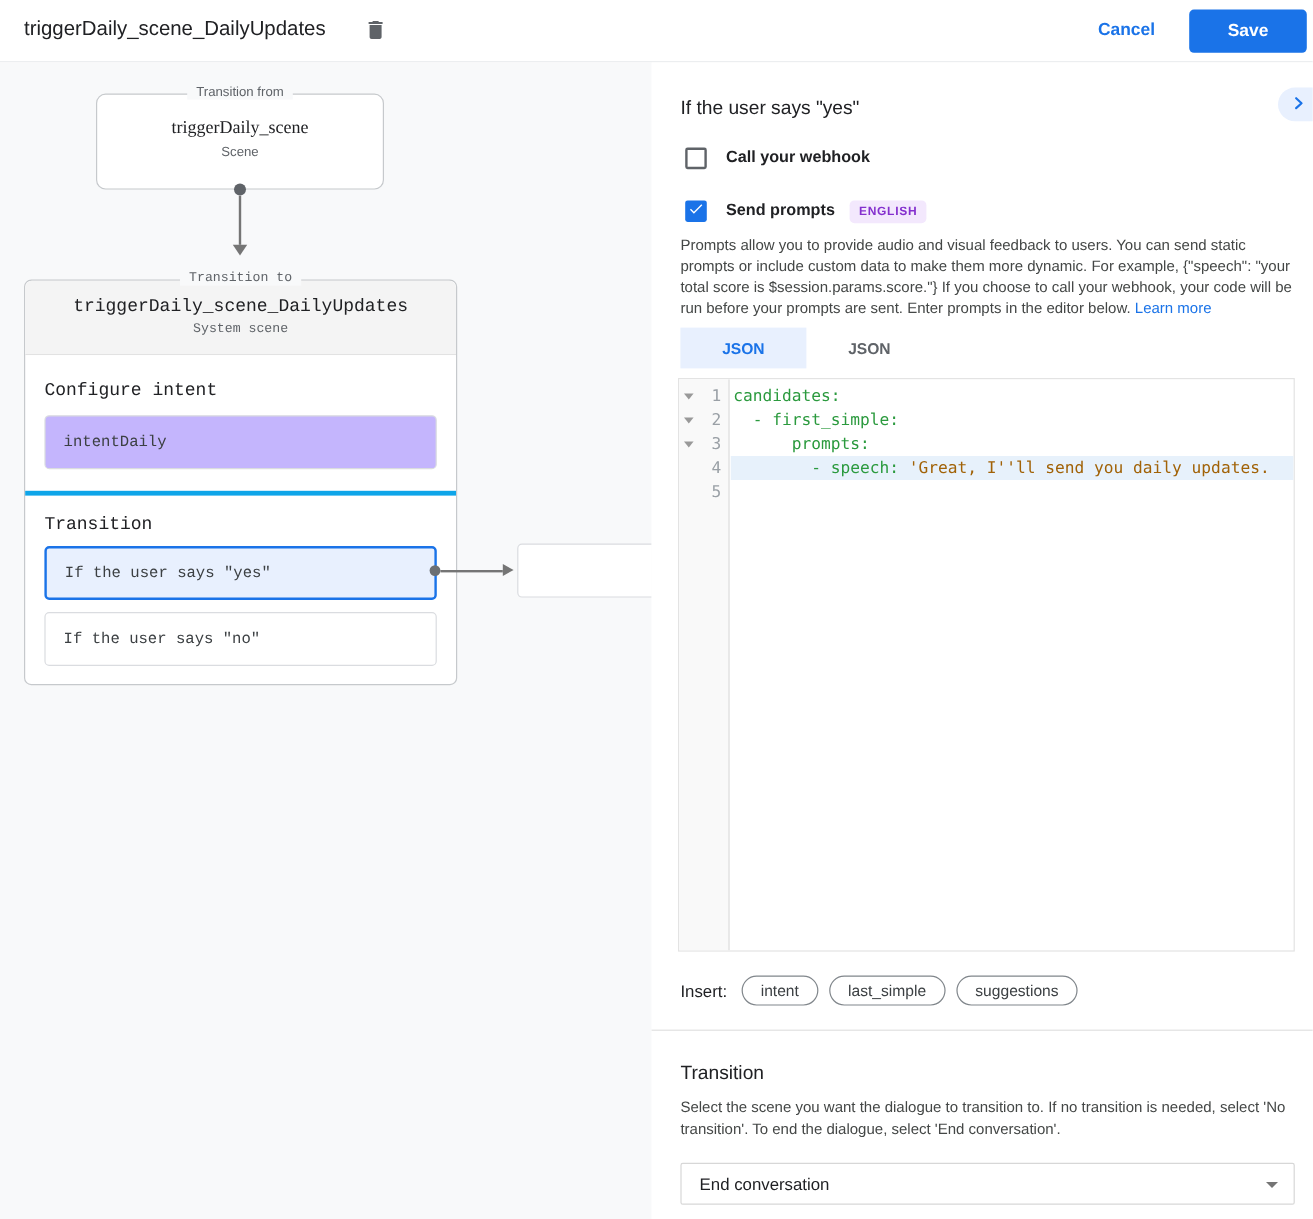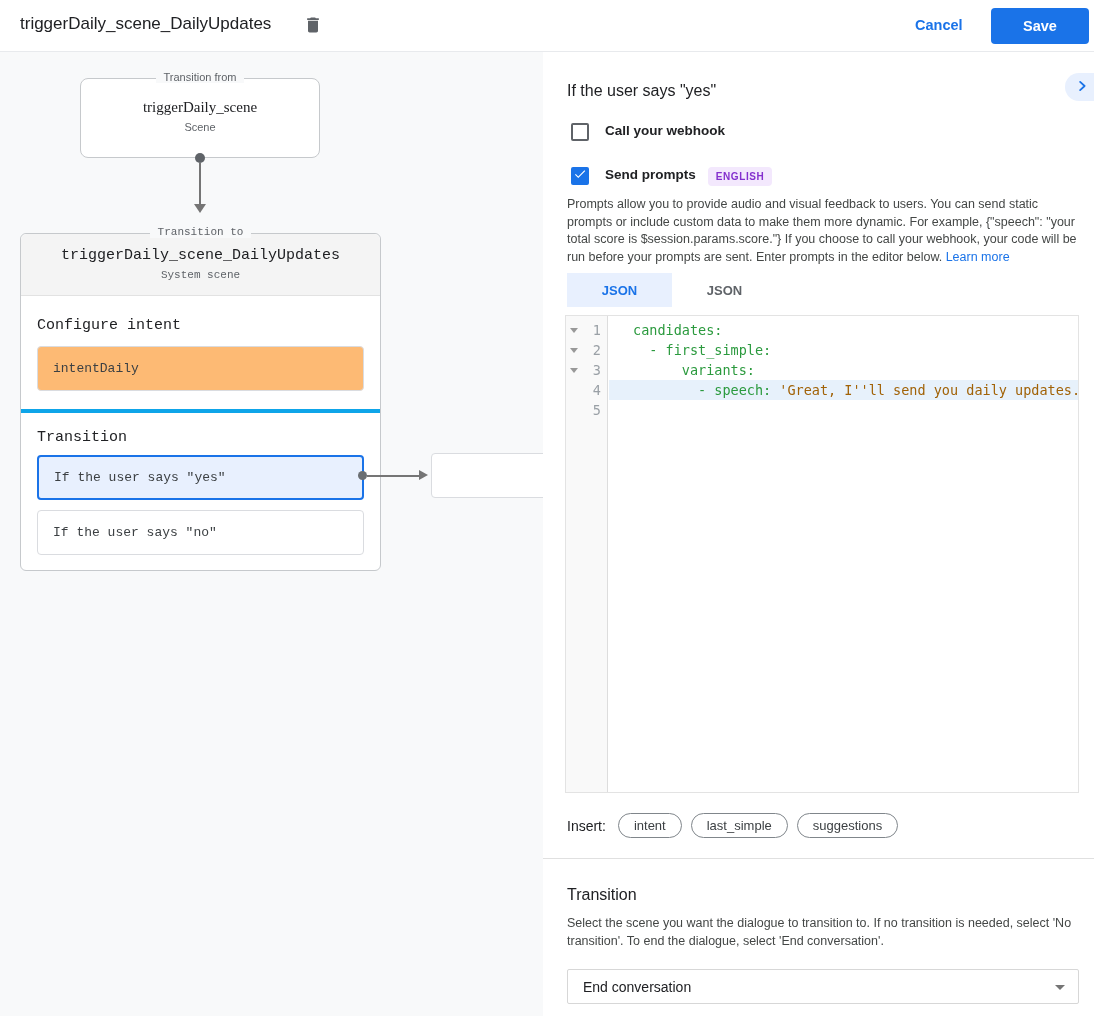--- a/index.html
+++ b/index.html
@@ -24,21 +24,21 @@
 
   .v-dot { position:absolute; left:195px; top:101px; width:10px; height:10px; border-radius:50%; background:#5f6368; }
   .v-line { position:absolute; left:199px; top:111px; width:2px; height:41px; background:#757575; }
   .v-arrowhead { position:absolute; left:194px; top:152px; width:0; height:0; border-left:6px solid transparent; border-right:6px solid transparent; border-top:9px solid #757575; }
 
   .node-to { left:20px; top:181px; width:361px; height:338px; border-radius:6px;font-family:Liberation Mono, monospace; }
   .node-to-header { height:62px; background:#f4f4f4; border-bottom:1px solid #e2e2e2; border-radius:6px 6px 0 0; }
   .node-to-header .node-title { padding-top:13px; text-align:center; font-size:15px; color:#202124; }
   .node-sec1 { padding:21px 16px 0; height:117px; border-bottom:4px solid #0ea5e9; }
   .sec-heading { font-size:15px; color:#202124; }
-  .intent-card { margin-top:12px; height:45px; border:1px solid #dadce0; border-radius:4px; background:#fdba74; font-size:13px; color:#3c4043; line-height:43px; padding-left:15px; cursor:pointer; }
+  .intent-card { margin-top:12px; height:45px; border:1px solid #dadce0; border-radius:4px; background:#c4b5fd; font-size:13px; color:#3c4043; line-height:43px; padding-left:15px; cursor:pointer; }
   .node-sec2 { padding:16px 16px 0; }
   .cond-card { height:45px; border:1px solid #dadce0; border-radius:4px; background:#fff; font-size:13px; color:#3c4043; display:flex; align-items:center; padding-left:15px; margin-top:10px; cursor:pointer; }
   .cond-card.selected { background:#e8f0fe; border:2px solid #1a73e8; }
   .node-sec2 .sec-heading { margin-bottom:-1px; }
 
   .h-dot { position:absolute; left:358px; top:419px; width:9px; height:9px; border-radius:50%; background:#6b6f73; }
   .h-line { position:absolute; left:367px; top:423px; width:52px; height:1.5px; background:#757575; }
   .h-arrowhead { position:absolute; left:419px; top:418px; width:0; height:0; border-top:5.5px solid transparent; border-bottom:5.5px solid transparent; border-left:9px solid #757575; }
   .empty-node { position:absolute; left:431px; top:401px; width:142px; height:45px; background:#fff; border:1px solid #dadce0; border-radius:4px; }
 
@@ -61,21 +61,21 @@
   .tabs { position:absolute; left:24px; top:221px; display:flex; }
   .tab { height:34px; width:105px; display:flex; align-items:center; justify-content:center; font-size:13px; font-weight:700; color:#5f6368; cursor:pointer; background:none; border:none; }
   .tab.active { background:#e8f0fe; color:#1a73e8; }
 
   .editor { position:absolute; left:22px; top:263px; width:514px; height:478px; border:1px solid #e3e3e3; background:#fff; overflow:hidden; font-family:"DejaVu Sans Mono", monospace; font-size:13.5px; }
   .gutter-bg { position:absolute; left:0; top:0; bottom:0; width:42px; background:#f9f9f9; border-right:1px solid #ddd; }
   .ed-lines { position:absolute; left:0; top:4px; right:0; }
   .ed-row { position:relative; height:20px; line-height:20px; white-space:pre; }
   .ed-gutter { position:absolute; left:0; top:0; width:42px; height:20px; color:#9aa0a6; text-align:right; padding-right:7px; }
   .fold { position:absolute; left:4px; top:8px; width:0; height:0; border-left:4px solid transparent; border-right:4px solid transparent; border-top:5px solid #999; }
-  .ed-code { position:absolute; left:43px; right:0; top:0; height:20px; padding-left:24px; overflow:hidden; }
+  .ed-code { position:absolute; left:43px; right:0; top:0; height:20px; padding-left:2px; overflow:hidden; }
   .ed-row.hl .ed-code { background:#e7f1fb; }
   .tok-key { color:#2b9a3e; }
   .tok-string { color:#a16207; }
 
   .insert-row { position:absolute; left:24px; top:761px; display:flex; align-items:center; }
   .insert-label { font-size:14px; color:#202124; margin-right:12px; }
   .chip { border:1px solid #80868b; border-radius:14px; background:#fff; padding:4px 15px; font-size:13px; color:#3c4043; margin-right:9px; cursor:pointer; font-family:"Liberation Sans", sans-serif; }
 
   .panel-divider { position:absolute; left:0; top:806px; width:551px; height:1px; background:#e0e0e0; }
   .transition-heading { position:absolute; left:24px; top:834px; font-size:16px; color:#202124; }
@@ -170,21 +170,21 @@
     <div class="tabs" id="tabs">
         <button class="tab active">JSON</button>
         <button class="tab">JSON</button>
       </div>
 
     <div class="editor">
       <div class="gutter-bg"></div>
       <div class="ed-lines" id="editor-lines">
           <div class="ed-row"><div class="ed-gutter">1<span class="fold"></span></div><div class="ed-code"><span class="tok-key">candidates:</span></div></div>
           <div class="ed-row"><div class="ed-gutter">2<span class="fold"></span></div><div class="ed-code"><span class="tok-key">  - first_simple:</span></div></div>
-          <div class="ed-row"><div class="ed-gutter">3<span class="fold"></span></div><div class="ed-code"><span class="tok-key">      variants:</span></div></div>
+          <div class="ed-row"><div class="ed-gutter">3<span class="fold"></span></div><div class="ed-code"><span class="tok-key">      prompts:</span></div></div>
           <div class="ed-row hl"><div class="ed-gutter">4</div><div class="ed-code"><span class="tok-key">        - speech: </span><span class="tok-string">'Great, I''ll send you daily updates.</span></div></div>
           <div class="ed-row"><div class="ed-gutter">5</div><div class="ed-code"></div></div>
         </div>
     </div>
 
     <div class="insert-row">
       <span class="insert-label">Insert:</span>
       <span id="insert-chips"><button class="chip">intent</button><button class="chip">last_simple</button><button class="chip">suggestions</button></span>
     </div>
 

